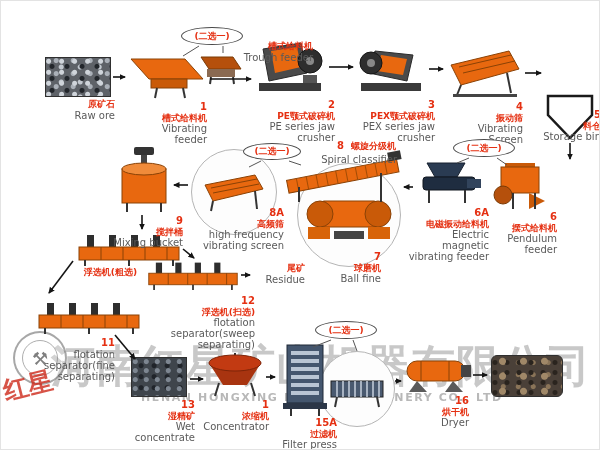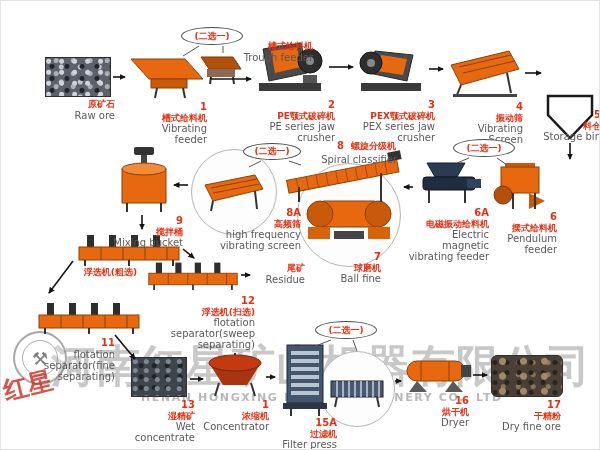--- a/index.html
+++ b/index.html
@@ -228,21 +228,21 @@
   <div class="choose" style="left:242px;top:142px;width:58px;height:17px">(二选一)</div>
 
   <div class="circle-bubble" style="left:190px;top:148px;width:86px;height:86px"></div>
   <svg class="machine" style="left:200px;top:168px;z-index:3" width="66" height="44" viewBox="0 0 66 44">
     <polygon points="4,16 54,6 62,20 12,32" fill="#e8680f" stroke="#8a4206"></polygon>
     <line x1="10" y1="19" x2="56" y2="10" stroke="#8a4206"></line>
     <line x1="12" y1="24" x2="58" y2="15" stroke="#8a4206"></line>
     <line x1="12" y1="32" x2="10" y2="42" stroke="#333" stroke-width="2"></line>
     <line x1="54" y1="22" x2="56" y2="40" stroke="#333" stroke-width="2"></line>
   </svg>
-  <div class="label" style="left:200px;top:206px;width:100px">
+  <div class="label" style="left:183px;top:206px;width:100px">
     <div class="num">8A</div>
     <div class="cn">高频筛</div>
     <div class="en">high frequency vibrating screen</div>
   </div>
 
   <svg class="machine" style="left:116px;top:146px" width="54" height="66" viewBox="0 0 54 66">
     <rect x="24" y="6" width="6" height="14" fill="#444"></rect>
     <rect x="17" y="0" width="20" height="8" rx="2" fill="#333"></rect>
     <rect x="5" y="22" width="44" height="34" fill="#e8680f" stroke="#8a4206"></rect>
     <ellipse cx="27" cy="22" rx="22" ry="6" fill="#f08b3a" stroke="#8a4206"></ellipse>
@@ -400,19 +400,14 @@
     <line x1="18" y1="10" x2="18" y2="30" stroke="#8a4206"></line>
     <line x1="46" y1="10" x2="46" y2="30" stroke="#8a4206"></line>
   </svg>
   <div class="label" style="left:404px;top:394px;width:64px">
     <div class="num">16</div>
     <div class="cn">烘干机</div>
     <div class="en">Dryer</div>
   </div>
 
   <div class="photo dry" style="left:490px;top:354px;width:72px;height:42px;border-radius:6px"></div>
-  <div class="label" style="left:494px;top:398px;width:66px">
-    <div class="num">17</div>
-    <div class="cn">干精粉</div>
-    <div class="en">Dry fine ore</div>
-  </div>
 
 </div>
 
 </body></html>

